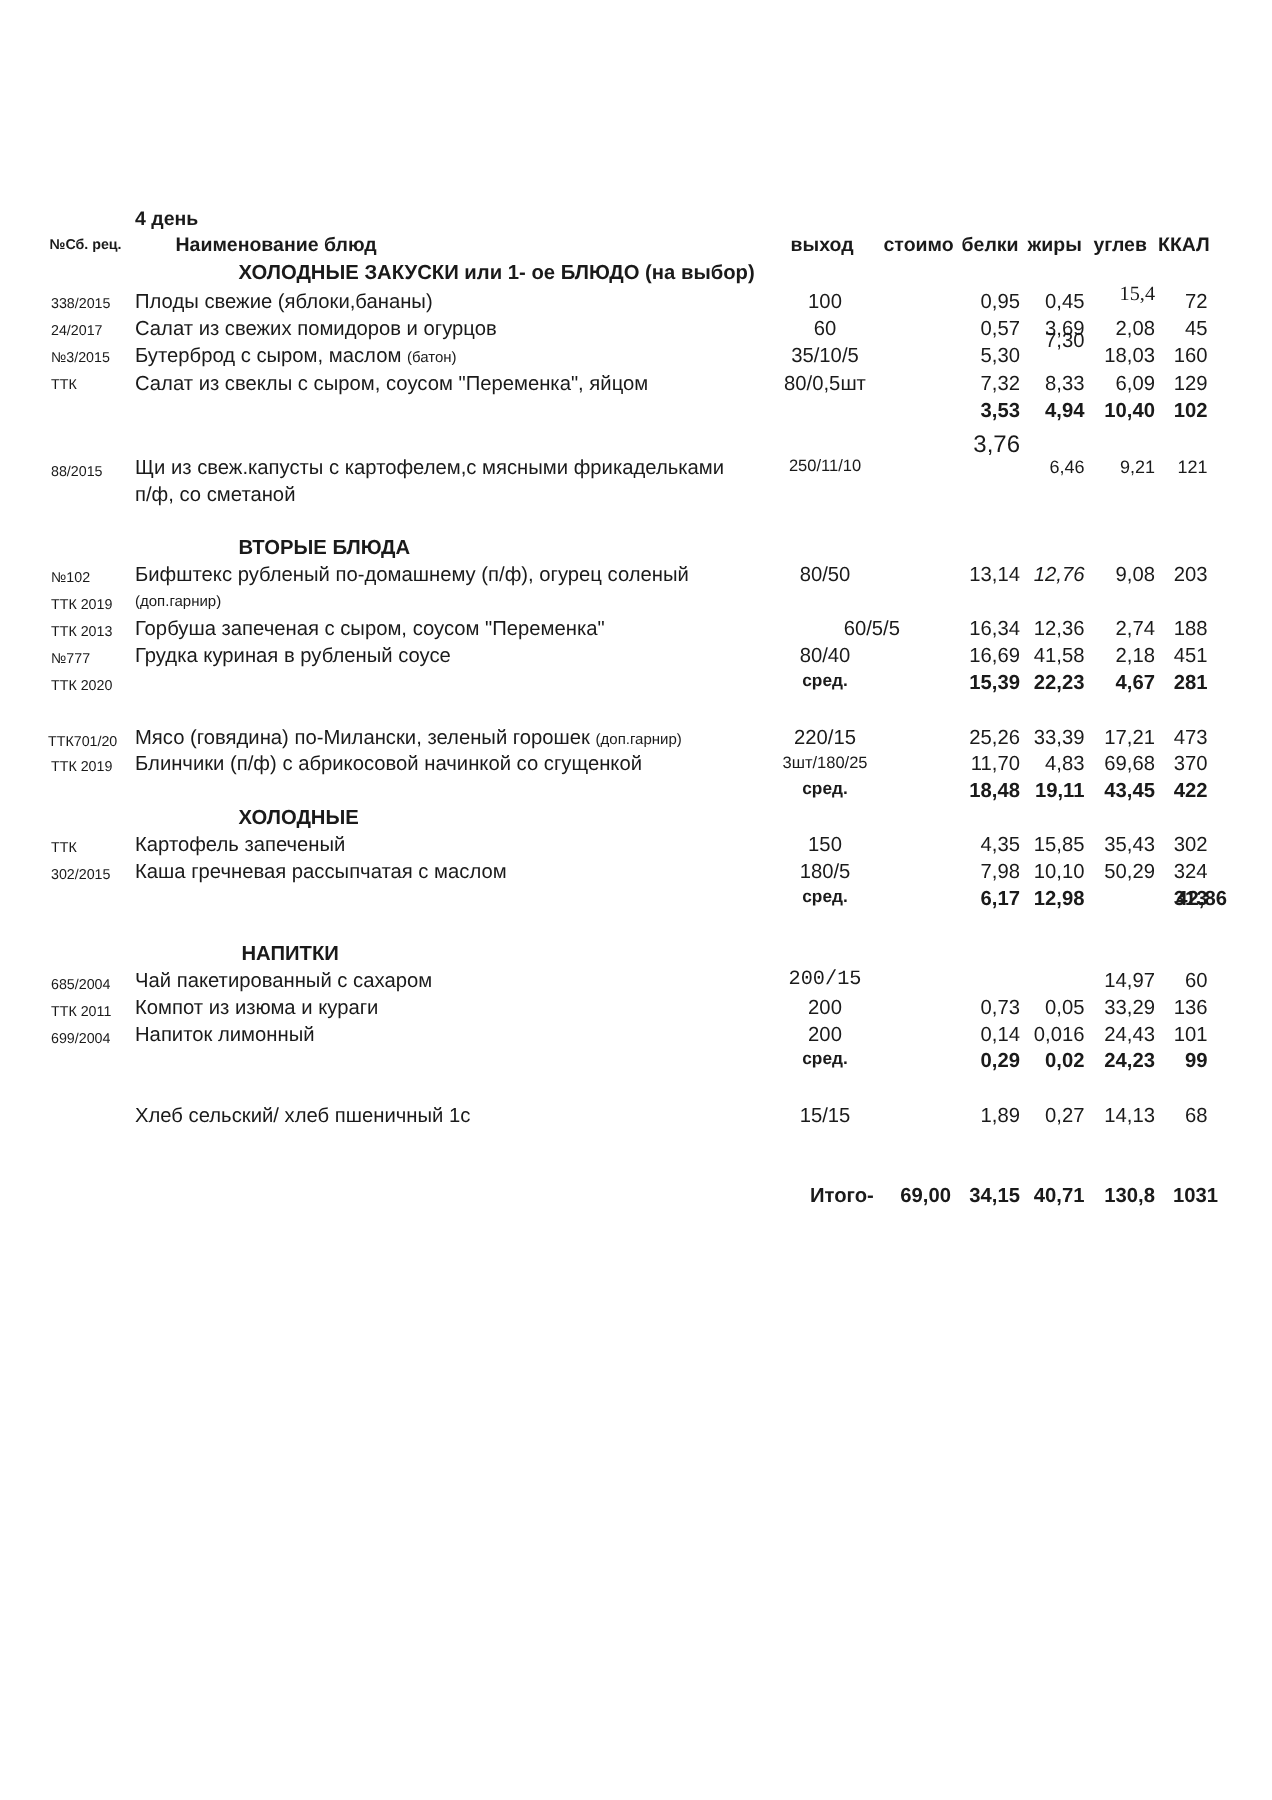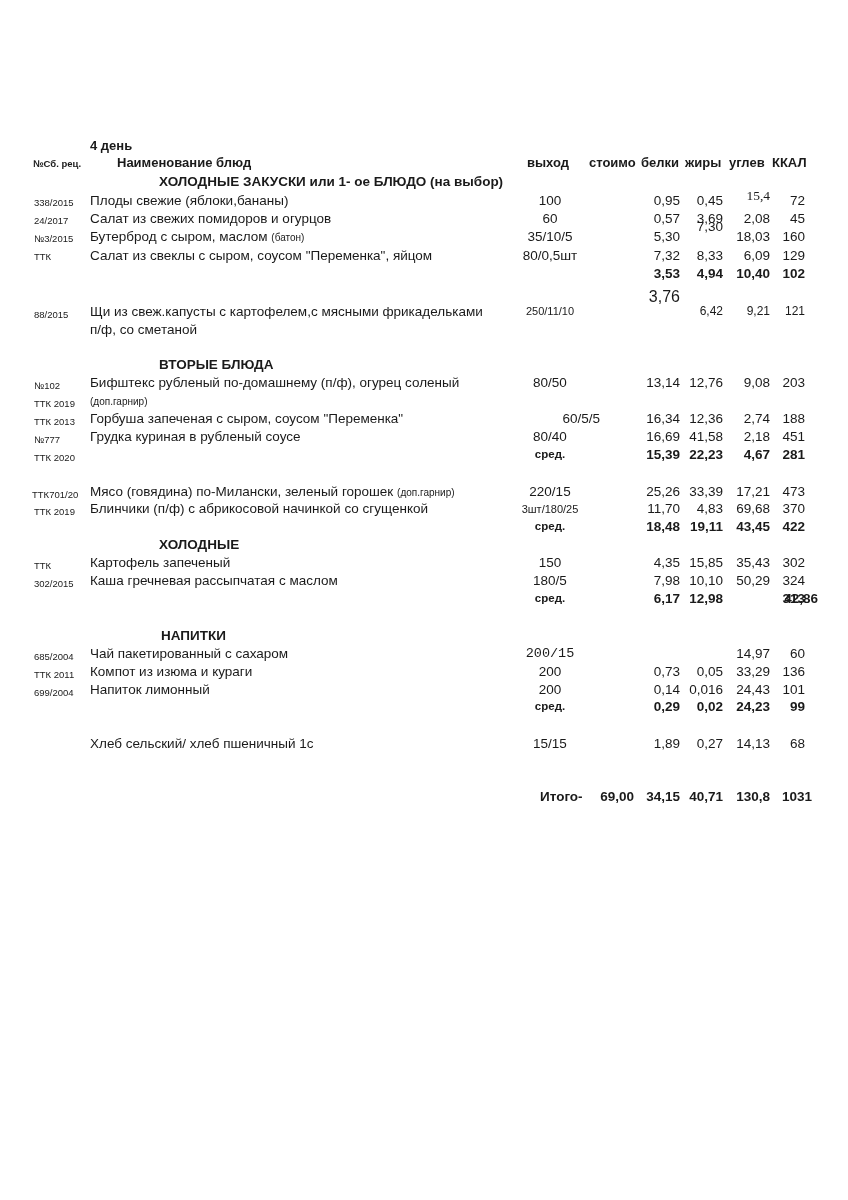--- a/index.html
+++ b/index.html
@@ -79,35 +79,35 @@
   <div class="abs num bold c-carb" style="top:266px;">10,40</div>
   <div class="abs num bold c-kcal" style="top:266px;">102</div>
 </div>
 
 <div>
   <div class="abs row-code" style="top:309px;">88/2015</div>
   <div class="abs row-name" style="top:304px;">Щи из свеж.капусты с картофелем,с мясными фрикадельками</div>
   <div class="abs row-name" style="top:322px;">п/ф, со сметаной</div>
   <div class="abs yield sm" style="top:305px;">250/11/10</div>
   <div class="abs num c-prot" style="top:288px; font-size:16px;">3,76</div>
-  <div class="abs num c-fat" style="top:304px; font-size:12px;">6,42</div>
+  <div class="abs num c-fat" style="top:304px; font-size:12px;">6,46</div>
   <div class="abs num c-carb" style="top:304px; font-size:12px;">9,21</div>
   <div class="abs num c-kcal" style="top:304px; font-size:12px;">121</div>
 </div>
 
 <div class="abs section" style="left:159px; top:357px;">ВТОРЫЕ  БЛЮДА</div>
 
 <div>
   <div class="abs row-code" style="top:380px;">№102</div>
   <div class="abs row-code" style="top:398px;">ТТК 2019</div>
   <div class="abs row-name" style="top:375px;">Бифштекс рубленый по-домашнему (п/ф), огурец соленый</div>
   <div class="abs row-name" style="top:396px; font-size:10px;">(доп.гарнир)</div>
   <div class="abs yield" style="top:375px;">80/50</div>
   <div class="abs num c-prot" style="top:375px;">13,14</div>
-  <div class="abs num c-fat" style="top:375px;">12,76</div>
+  <div class="abs num c-fat" style="top:375px;font-style:italic;">12,76</div>
   <div class="abs num c-carb" style="top:375px;">9,08</div>
   <div class="abs num c-kcal" style="top:375px;">203</div>
 </div>
 <div>
   <div class="abs row-code" style="top:416px;">ТТК 2013</div>
   <div class="abs row-name" style="top:411px;">Горбуша запеченая с сыром, соусом "Переменка"</div>
   <div class="abs yield" style="top:411px;text-align:right;">60/5/5</div>
   <div class="abs num c-prot" style="top:411px;">16,34</div>
   <div class="abs num c-fat" style="top:411px;">12,36</div>
   <div class="abs num c-carb" style="top:411px;">2,74</div>

